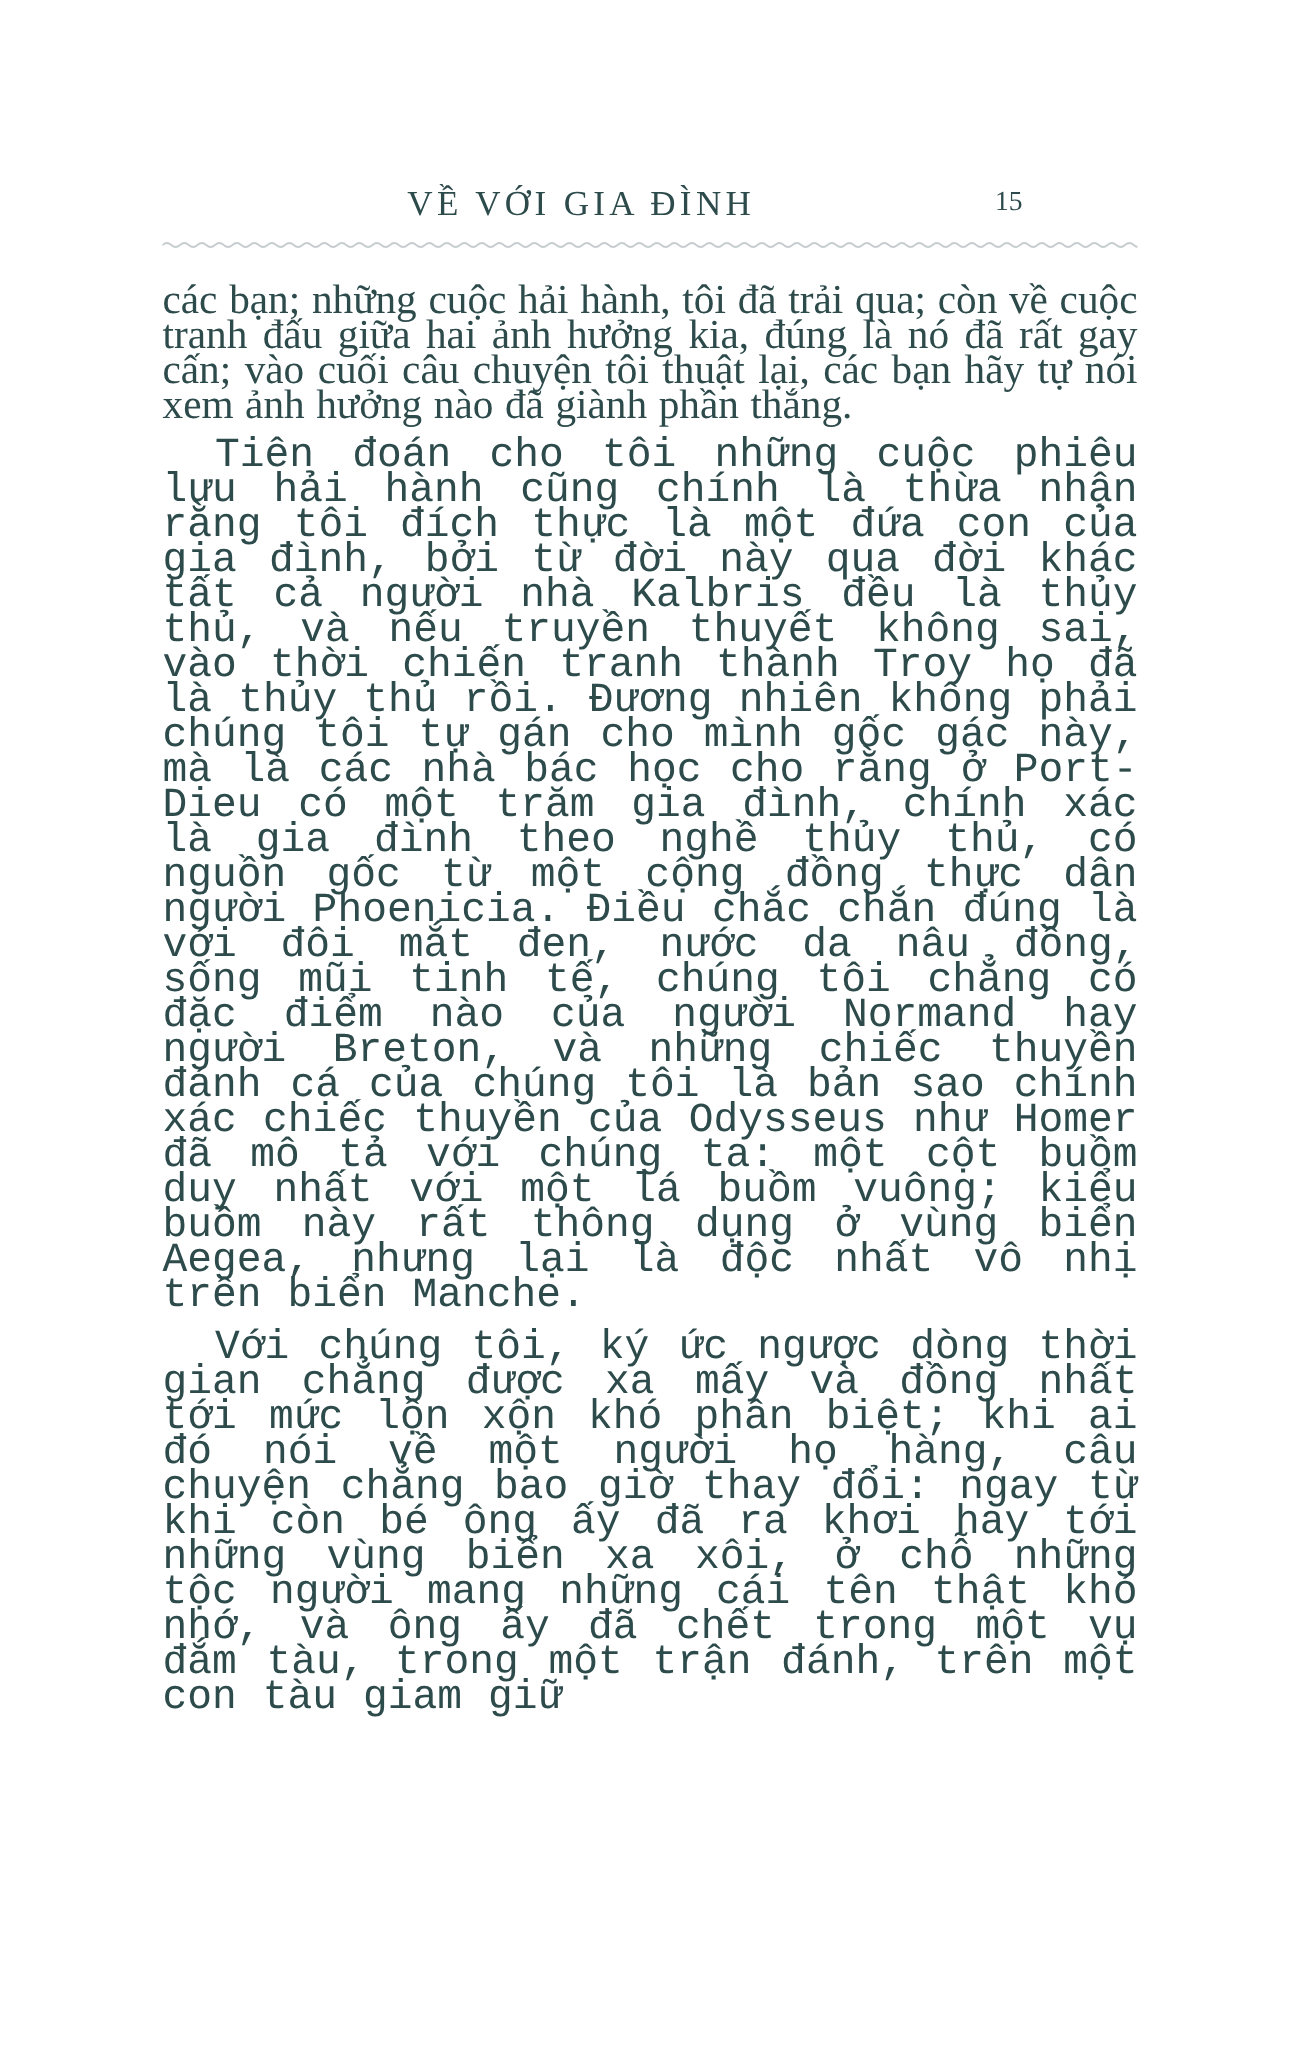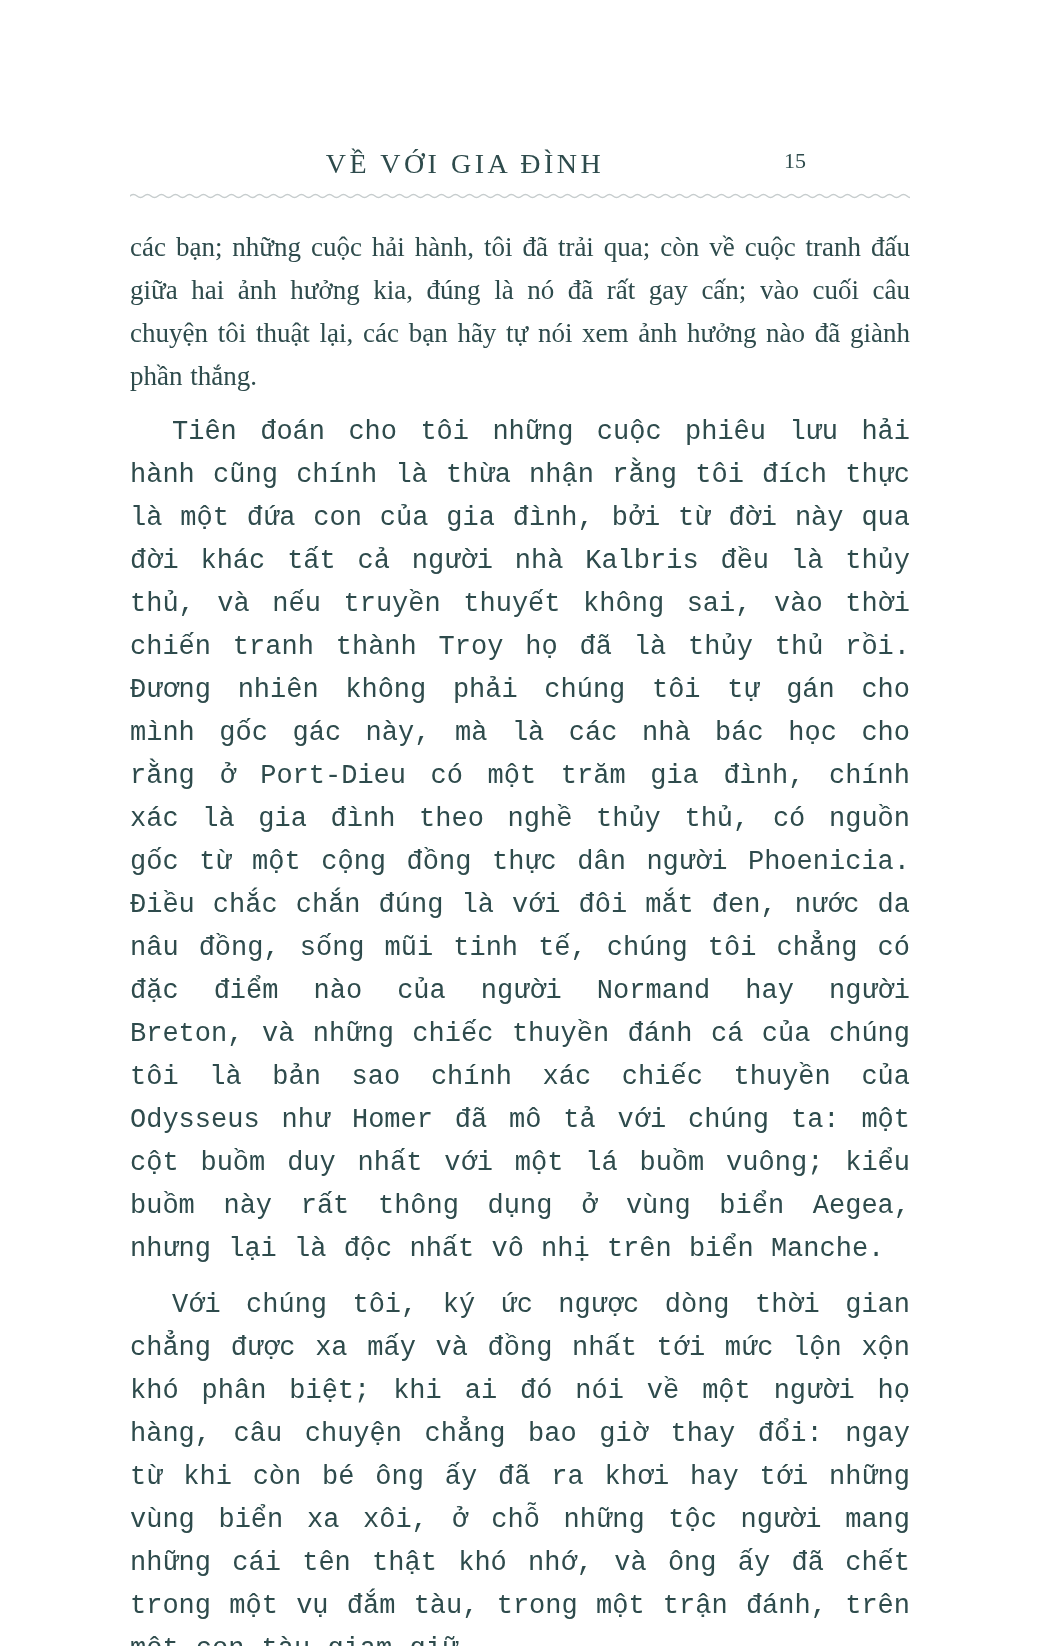--- a/index.html
+++ b/index.html
@@ -34,38 +34,38 @@
     left: 50%;
     transform: translateX(calc(-50% - 55px));
     top: 0;
     font-size: 28px;
     letter-spacing: 3.5px;
     white-space: nowrap;
     color: var(--text);
   }
   .page-number {
     position: absolute;
-    right: 104px;
+    right: 92px;
     top: 0;
     font-size: 22px;
     color: var(--text);
     margin-left: 40px;
   }
   .wavy-divider {
     display: block;
     width: 780px;
     height: 12px;
     margin-top: 10px;
   }
   .page-body {
     margin-top: 24px;
   }
   .para {
-    font-size: 27px;
-    line-height: 43px;
+    font-size: 33px;
+    line-height: 28px;
     text-align: justify;
     margin-bottom: 13px;
     word-spacing: 1px;
     color: var(--text);
   }
   .para.indented {
     text-indent: 42px;
     font-family: Liberation Mono, monospace;
   }
 </style>

